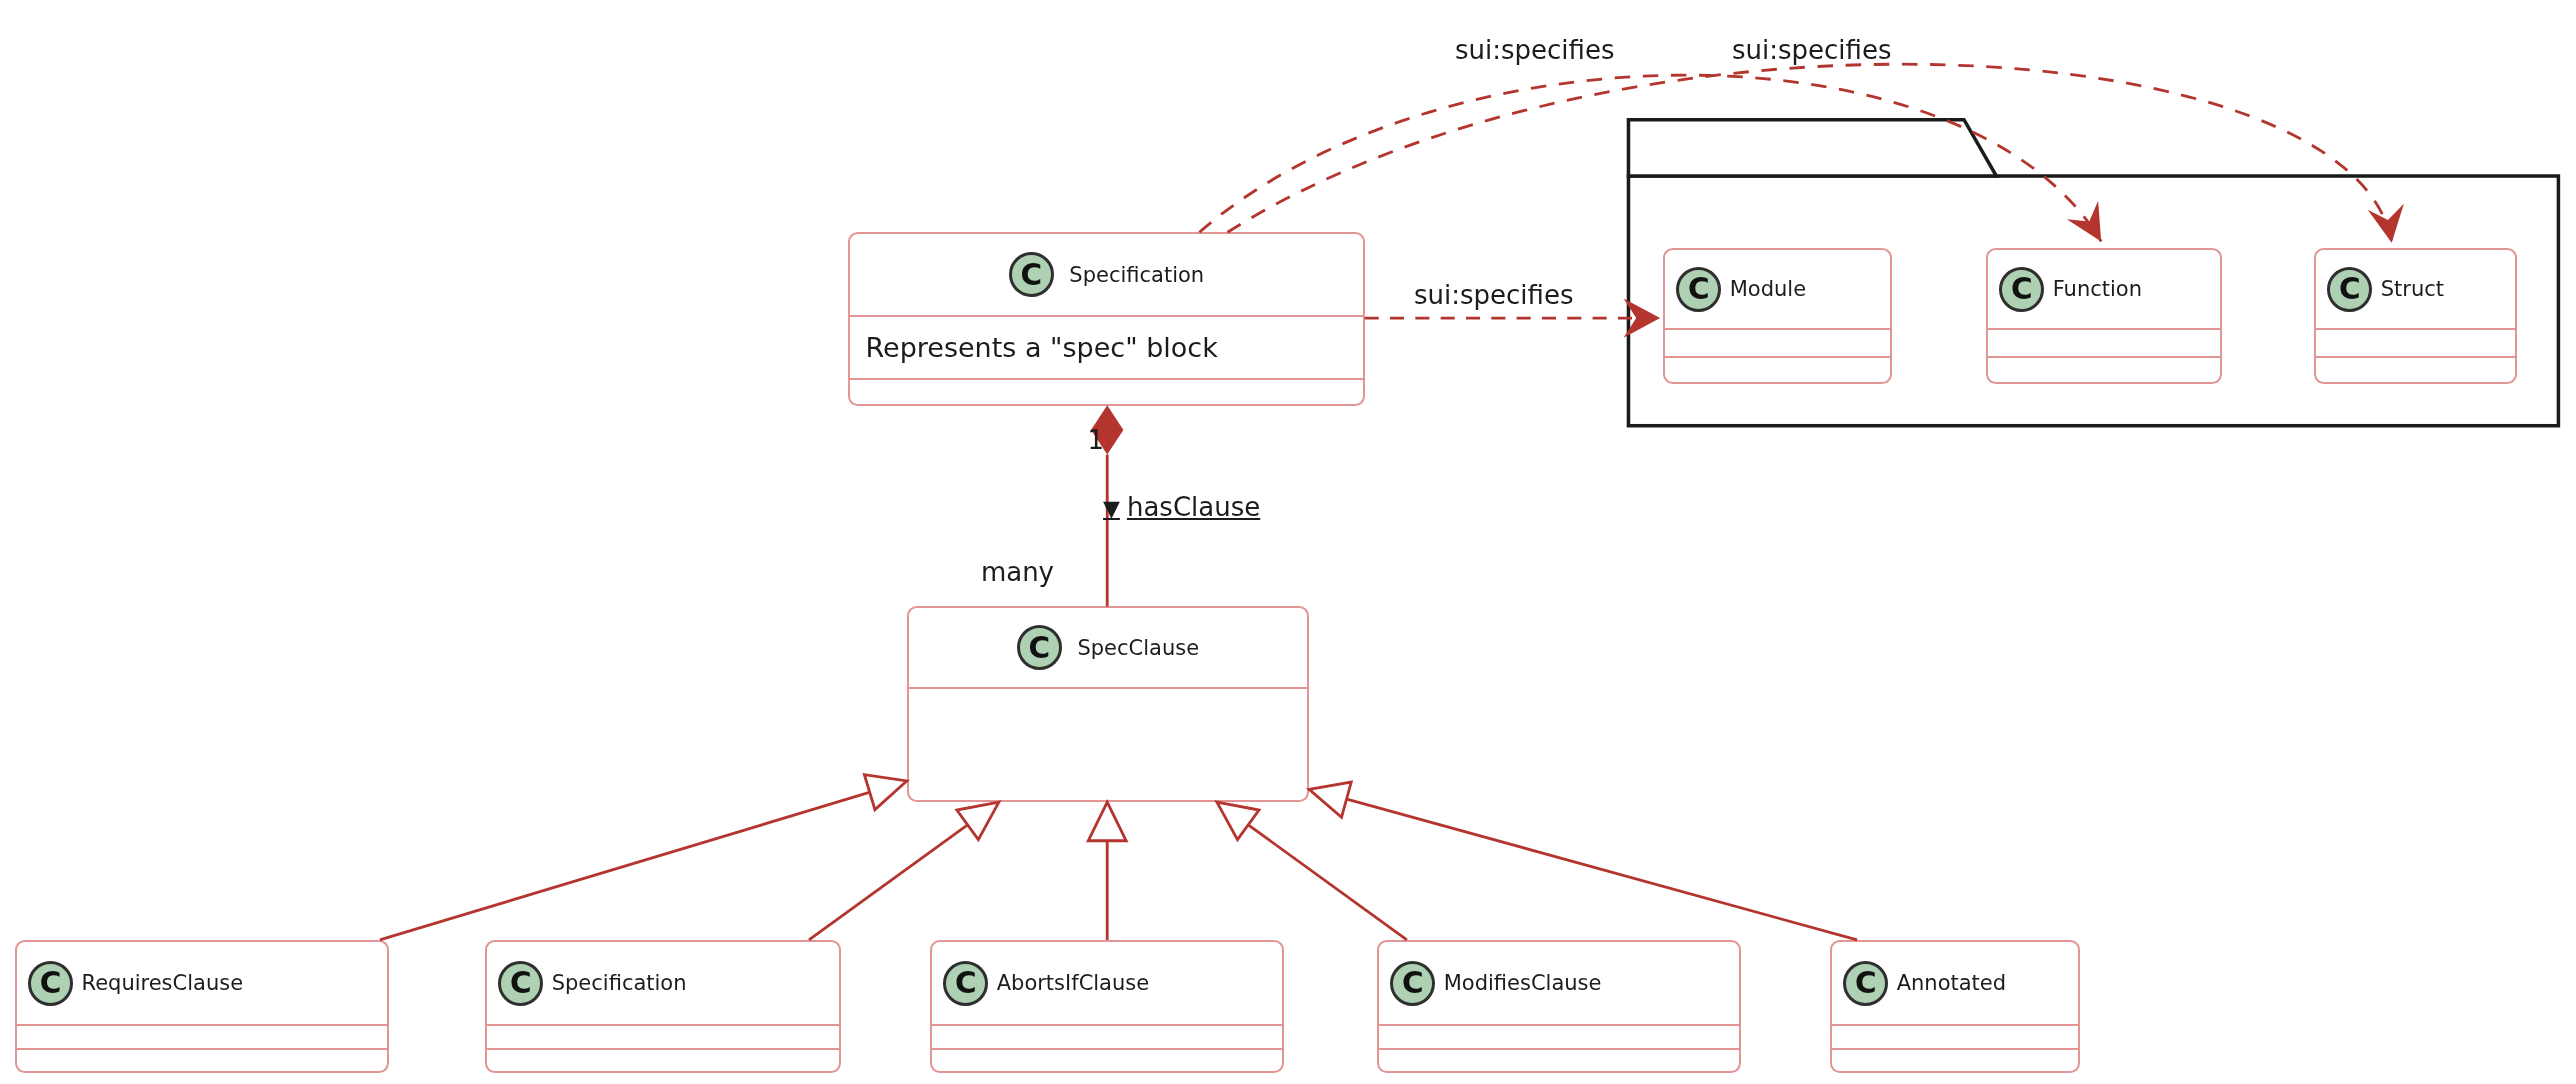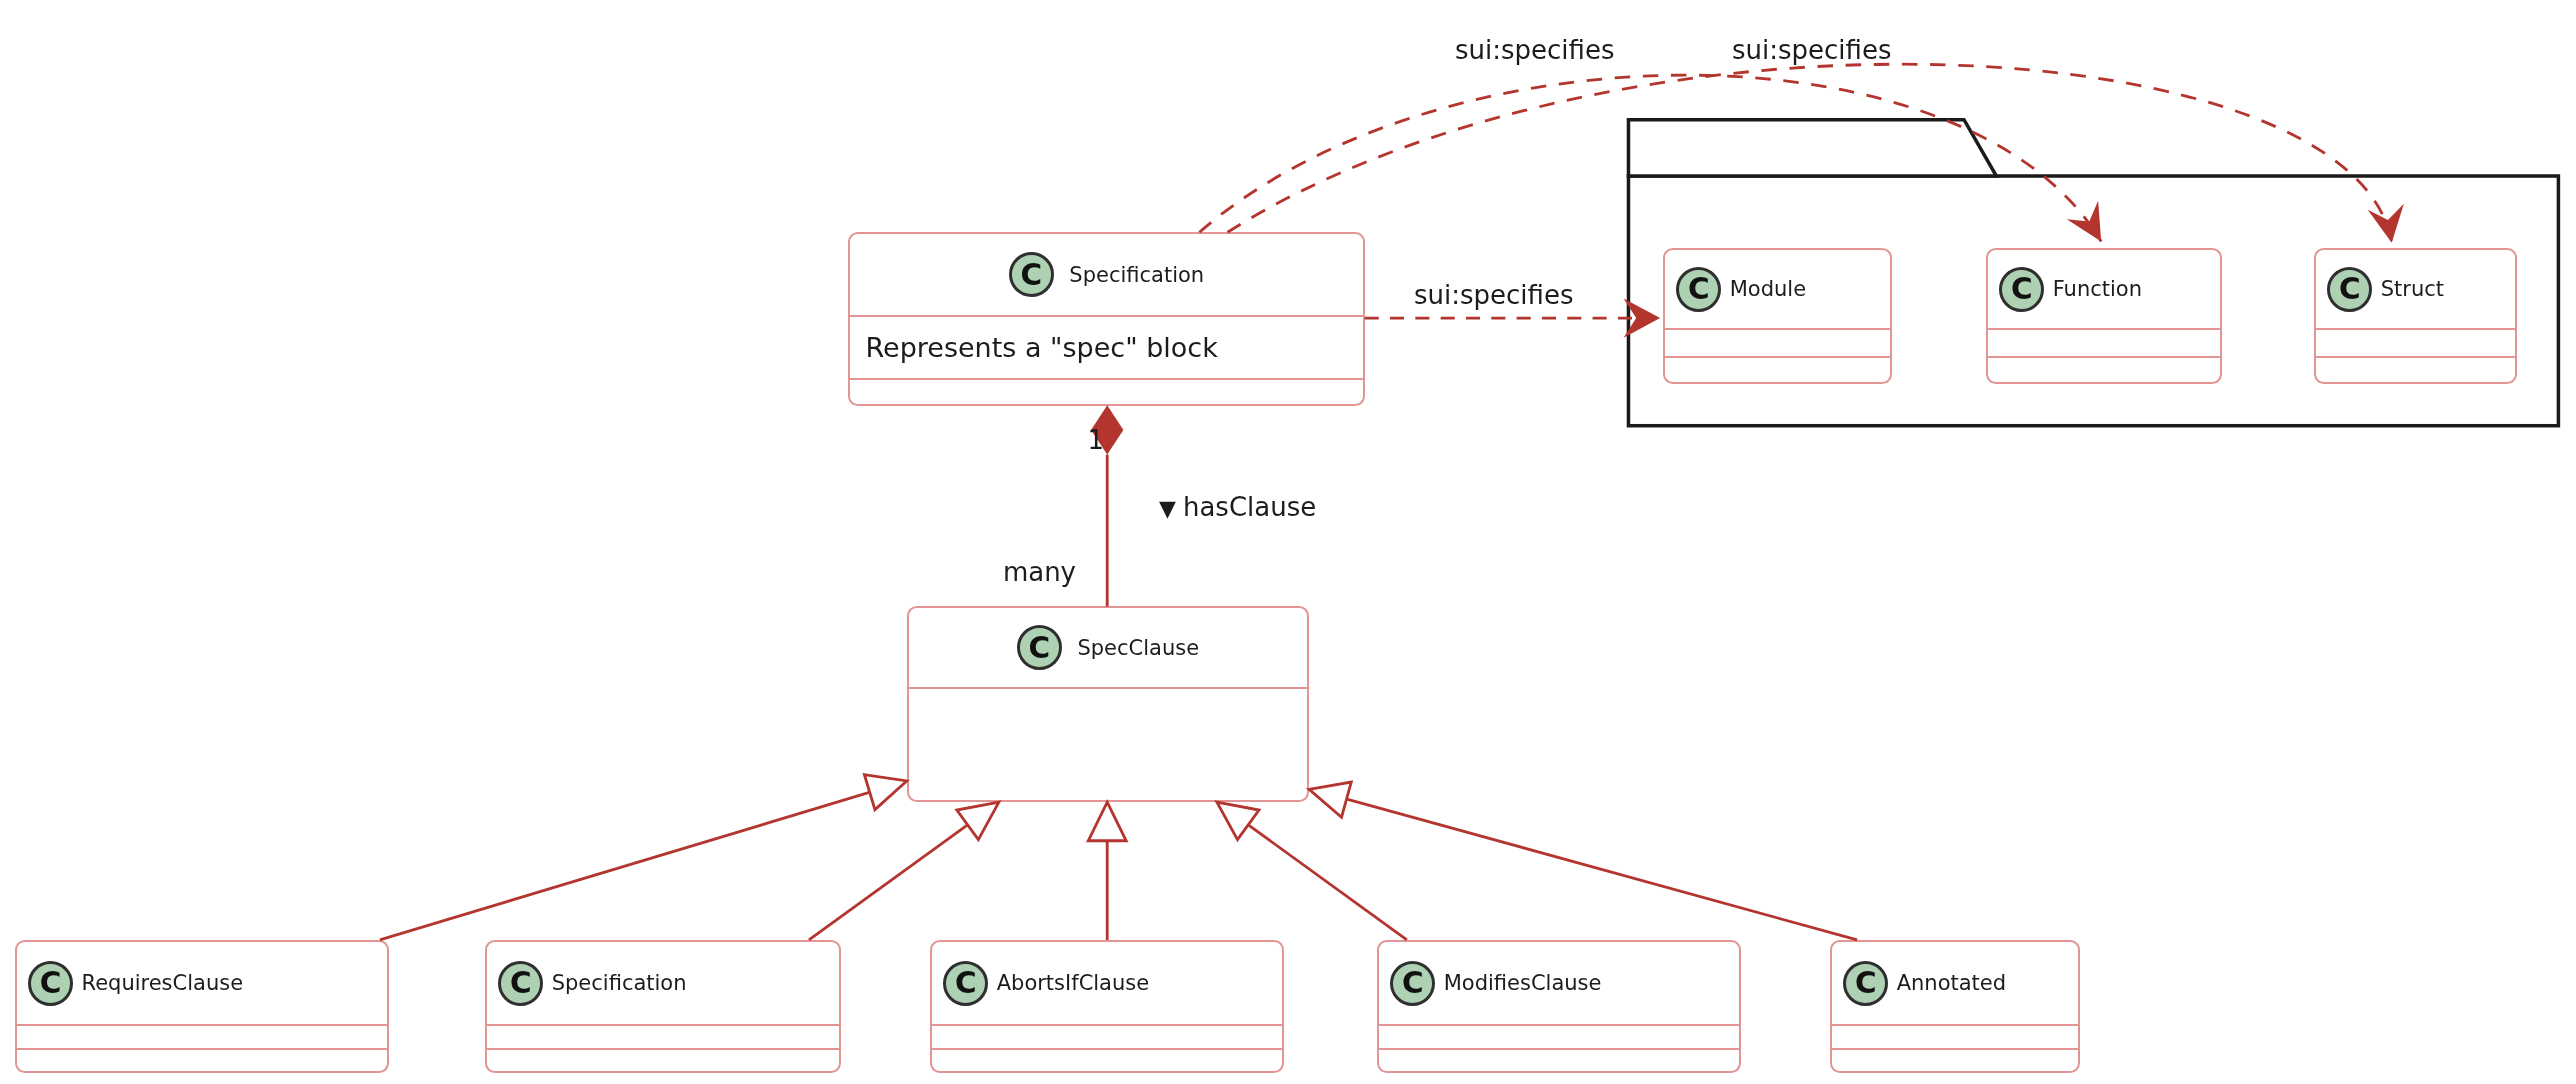--- a/index.html
+++ b/index.html
@@ -174,20 +174,20 @@
       <path d="M1745,330 C2300,-20 3350,40 3400,345" stroke="#b4342e" stroke-width="4" stroke-dasharray="22 18" fill="none"></path>
       <polygon points="3400,345 3365.9,297.9 3394.7,312.4 3417.3,289.5" fill="#b4342e"></polygon>
     </g>
   </svg>
 
   <div id="labels">
     <div class="lbl" style="left:1448px;top:35px;">sui:specifies</div>
     <div class="lbl" style="left:1725px;top:35px;">sui:specifies</div>
     <div class="lbl" style="left:1407px;top:280px;">sui:specifies</div>
     <div class="lbl ra" style="left:1034px;top:425px;width:63px;">1</div>
-    <div class="lbl" style="left:1152px;top:492px;">
+    <div class="lbl" style="left:1096px;top:492px;text-decoration:underline;">
       <span class="glyph">▼</span><span>hasClause</span>
     </div>
-    <div class="lbl ra" style="left:978px;top:557px;width:91px;">many</div>
+    <div class="lbl ra" style="left:956px;top:557px;width:91px;">many</div>
   </div>
 
 </div>
 
 
 </body></html>

